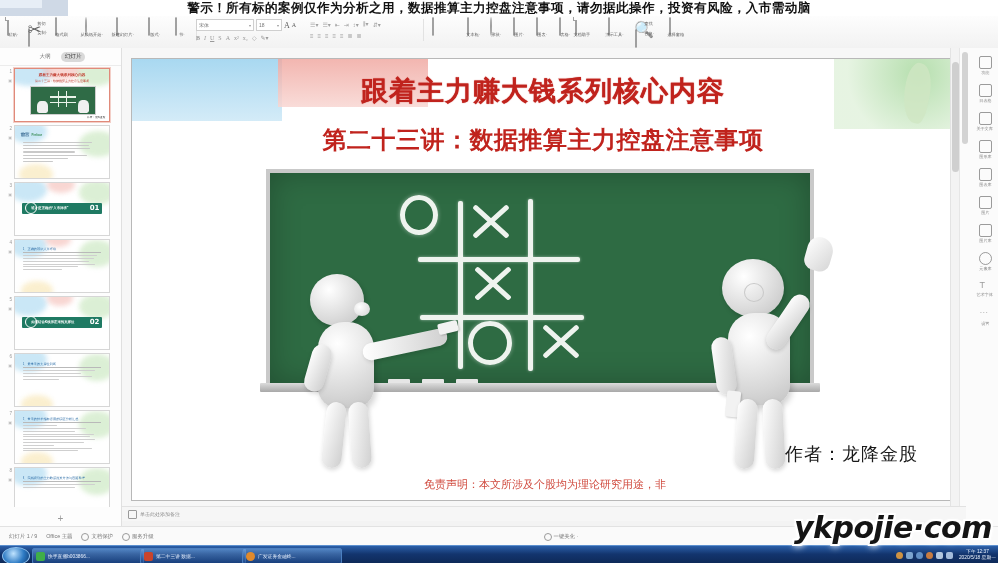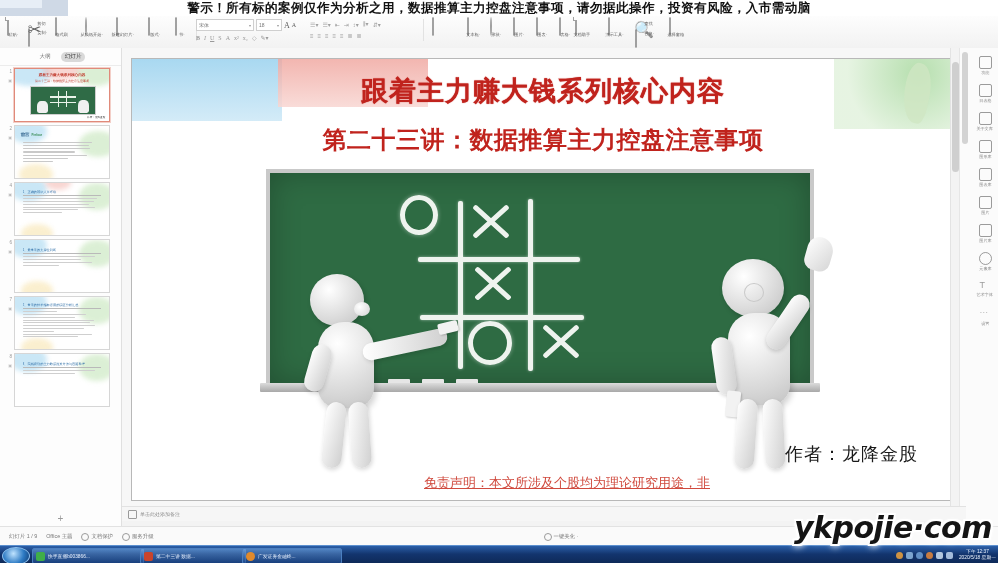--- a/index.html
+++ b/index.html
@@ -64,21 +64,21 @@
   .t-bullet i{display:block;height:1px;background:#cfcfcf;margin-bottom:1.8px;border-radius:1px;}
 
   
   .stage{position:absolute;left:122px;top:48px;width:838px;height:458px;background:#f7f7f7;}
   .slide{position:absolute;left:9px;top:10px;width:822px;height:441px;background:#fff;border:1px solid #b8b8b8;overflow:hidden;}
   .sl-title{position:absolute;top:14px;left:0;width:100%;text-align:center;font-size:27px;font-weight:bold;color:#c0231d;letter-spacing:1px;
             font-family:"DejaVu Sans","Liberation Sans",sans-serif;text-shadow:0 0 1px #c0231d;}
   .sl-sub{position:absolute;top:65px;left:0;width:100%;text-align:center;font-size:24px;font-weight:bold;color:#c0231d;letter-spacing:.5px;
             font-family:"DejaVu Sans","Liberation Sans",sans-serif;}
   .sl-author{position:absolute;right:36px;bottom:34px;font-size:18px;color:#1a1a1a;font-family:"DejaVu Sans","Liberation Serif",serif;letter-spacing:1px;}
-  .sl-disc{position:absolute;left:292px;bottom:8px;font-size:13px;color:#d04a3e;white-space:nowrap;text-decoration:underline;}
+  .sl-disc{position:absolute;left:292px;bottom:8px;font-size:11px;color:#d04a3e;white-space:nowrap;}
 
   
   .band-blue{position:absolute;left:0;top:0;width:150px;height:62px;background:linear-gradient(180deg,#9fd4ef,#cfe9f7);opacity:.9;}
   .band-red{position:absolute;left:146px;top:0;width:150px;height:48px;background:linear-gradient(180deg,#f0a9a2,#f8d6d2);opacity:.85;}
   .band-green{position:absolute;right:0;top:0;width:120px;height:70px;background:radial-gradient(circle at 70% 20%,#a9d9a0,#e2f2dd 70%);opacity:.85;}
   .leaf{position:absolute;right:24px;top:4px;width:26px;height:60px;background:#cfe6c3;opacity:.8;border-radius:40% 60% 30% 70%;transform:rotate(12deg);}
 
   
   .board-wrap{position:absolute;left:128px;top:110px;width:560px;height:250px;}
   .board{position:absolute;left:6px;top:0;width:548px;height:218px;background:#2e6b43;border:4px solid #c9c9c9;box-sizing:border-box;box-shadow:inset 0 0 30px rgba(0,0,0,.25);}
@@ -333,40 +333,66 @@
               <i style="width:88%"></i>
               <i style="width:90%"></i>
               <i style="width:70%"></i>
               <i style="width:86%"></i>
               <i style="width:60%"></i>
               <i style="width:40%"></i>
           </div>
         </div>
       </div>
 
+      <div class="thumb-row">
+        <div class="thumb-num"><span>3</span><span class="lock">▣</span></div>
+        <div class="thumb">
+          <div class="blob" style="left:-6%;top:-12%;width:40%;height:48%;background:#9fd4ef;"></div>
+          <div class="blob" style="left:34%;top:-14%;width:30%;height:34%;background:#f3b5ae;"></div>
+          <div class="blob" style="right:-6%;top:-6%;width:38%;height:48%;background:#bfe3b3;"></div>
+          <div class="t-band">
+            <div class="gear"></div>
+            <span class="bt">谁才是正确的“入市诉求”</span>
+            <span class="bn">01</span>
+          </div>
+        </div>
+      </div>
 
       <div class="thumb-row">
         <div class="thumb-num"><span>4</span><span class="lock">▣</span></div>
         <div class="thumb">
           <div class="blob" style="left:-6%;top:-14%;width:40%;height:48%;background:#9fd4ef;"></div>
           <div class="blob" style="left:32%;top:-16%;width:28%;height:30%;background:#f3b5ae;"></div>
           <div class="blob" style="right:-6%;top:0%;width:38%;height:52%;background:#bfe3b3;"></div>
           <div class="blob" style="left:6%;bottom:-16%;width:34%;height:38%;background:#f7e2a8;"></div>
           <div class="t-bullet" style="top:14%;">
             <div class="hl">1、正确的辨识人市环境</div>
             <i style="width:94%"></i>
               <i style="width:90%"></i>
               <i style="width:84%"></i>
               <i style="width:92%"></i>
               <i style="width:70%"></i>
               <i style="width:50%"></i>
           </div>
         </div>
       </div>
 
+      <div class="thumb-row">
+        <div class="thumb-num"><span>5</span><span class="lock">▣</span></div>
+        <div class="thumb">
+          <div class="blob" style="left:-6%;top:-12%;width:40%;height:48%;background:#9fd4ef;"></div>
+          <div class="blob" style="left:34%;top:-14%;width:28%;height:32%;background:#f3b5ae;"></div>
+          <div class="blob" style="right:-6%;top:-6%;width:38%;height:48%;background:#bfe3b3;"></div>
+          <div class="t-band">
+            <div class="gear"></div>
+            <span class="bt">如何结合K线形态来找支撑位</span>
+            <span class="bn">02</span>
+          </div>
+        </div>
+      </div>
 
       <div class="thumb-row">
         <div class="thumb-num"><span>6</span><span class="lock">▣</span></div>
         <div class="thumb">
           <div class="blob" style="left:-6%;top:-14%;width:40%;height:48%;background:#9fd4ef;"></div>
           <div class="blob" style="right:-6%;top:0%;width:38%;height:52%;background:#bfe3b3;"></div>
           <div class="blob" style="left:6%;bottom:-16%;width:34%;height:38%;background:#f7e2a8;"></div>
           <div class="t-bullet" style="top:16%;">
             <div class="hl">1、最常见的支撑位判断</div>
             <i style="width:92%"></i>

